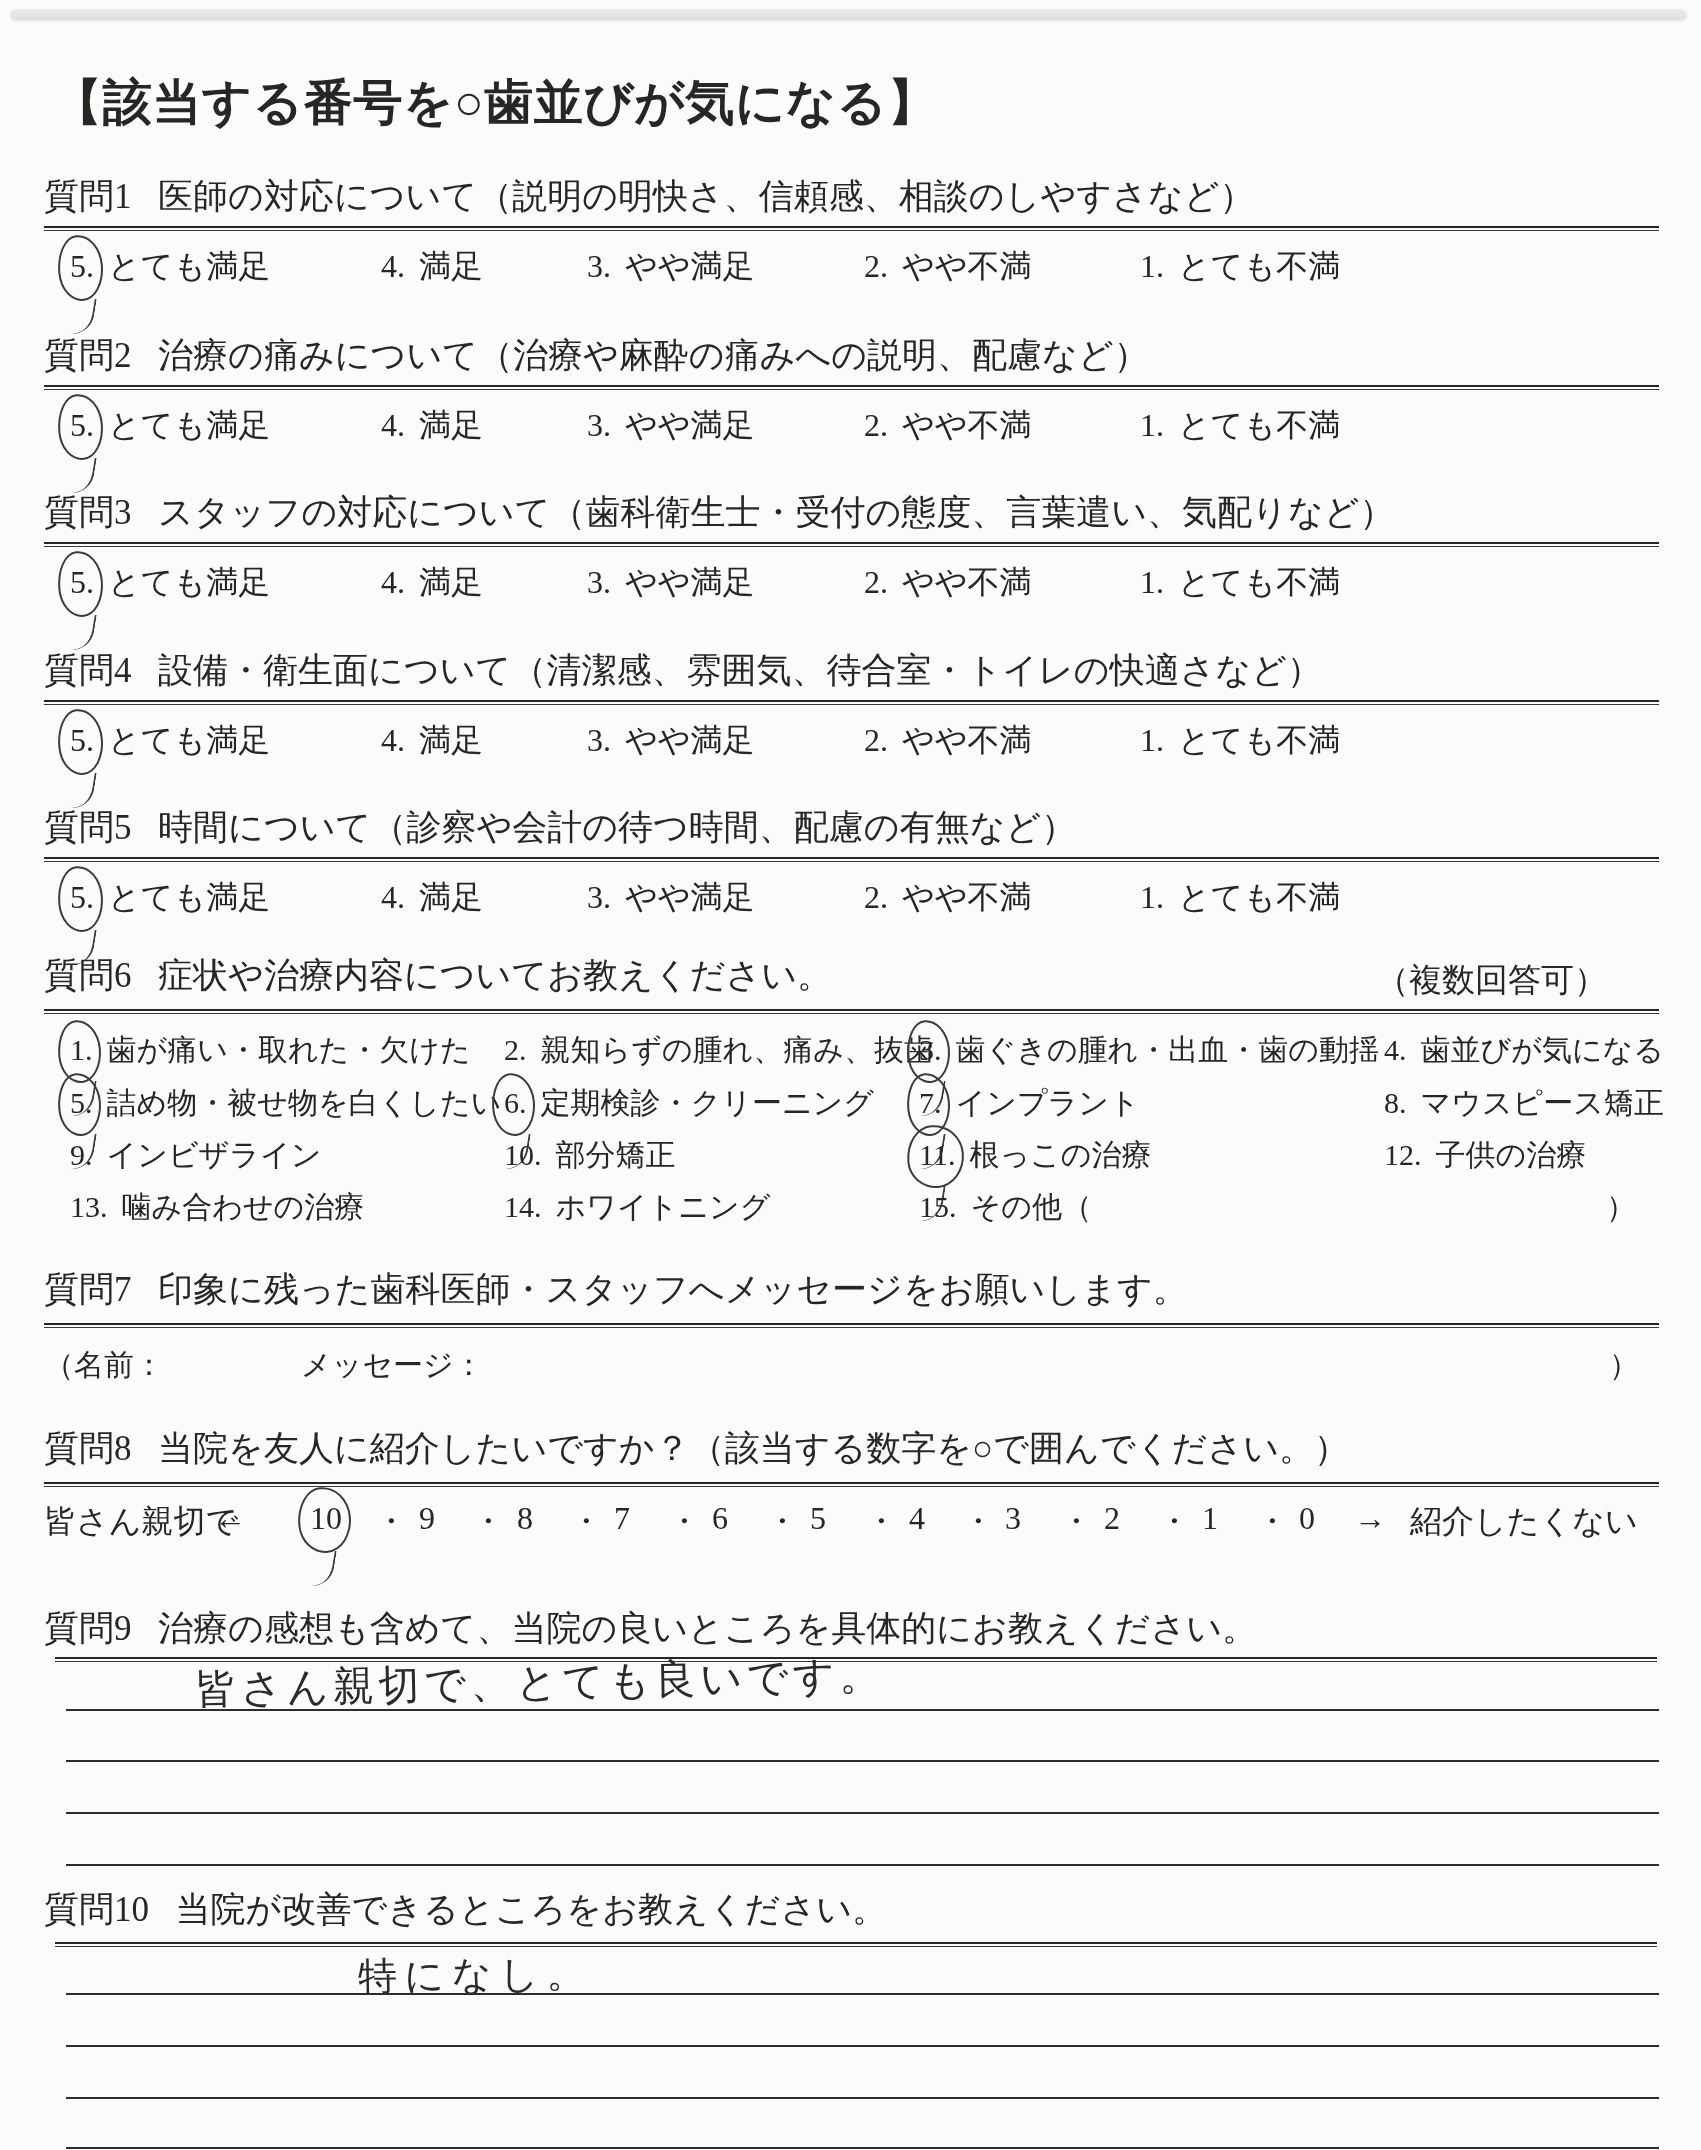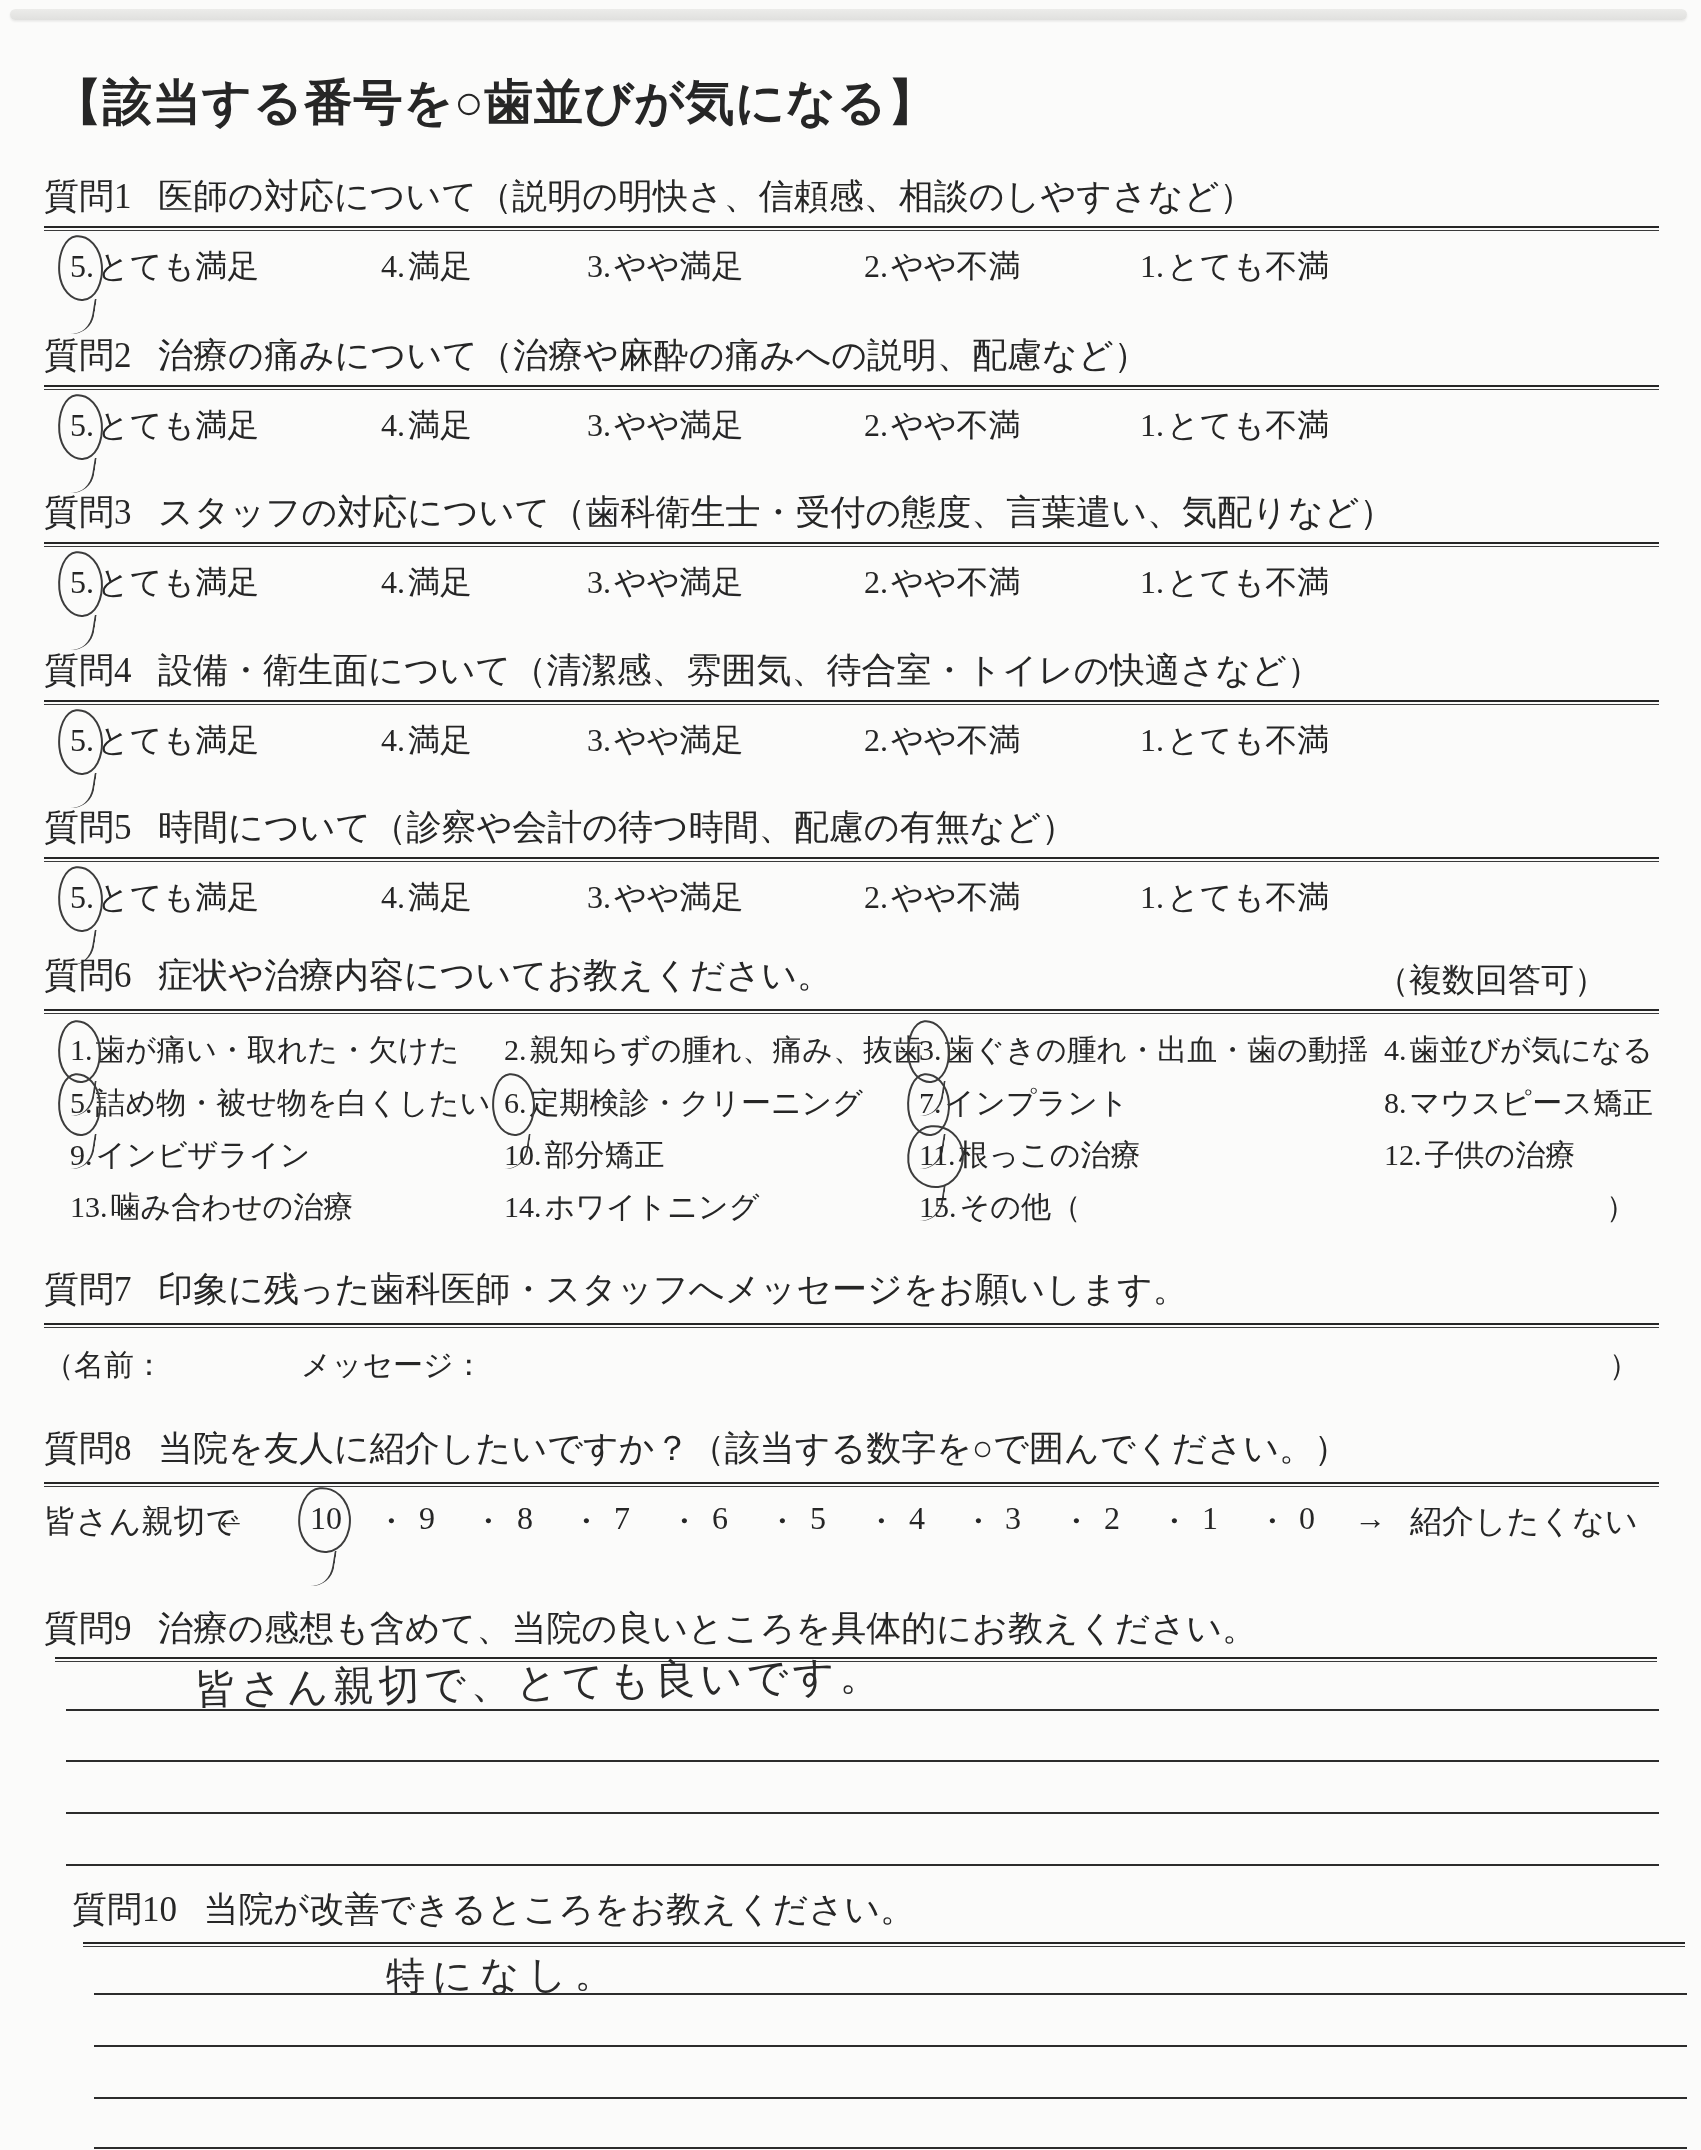--- a/index.html
+++ b/index.html
@@ -23,21 +23,21 @@
     position:absolute;top:0;left:0;font-size:35px;line-height:1.12;
     white-space:nowrap;font-weight:500;
   }
   .qlabel{margin-right:26.6px;}
   .rule{
     position:absolute;left:0;width:1615px;height:2.2px;
     border-top:2.2px solid #262626;border-bottom:1.5px solid #3a3a3a;
   }
   .opts{position:absolute;top:68px;left:0;width:1615px;height:66px;font-size:32px;}
   .opt{position:absolute;top:0;white-space:nowrap;}
-  .olabel{margin-left:3px;}
+  .olabel{margin-left:14px;}
   .num{position:relative;display:inline-block;}
   .num.circled::before{
     content:'';position:absolute;left:-11.8px;right:-8.9px;top:-13.3px;bottom:-16px;
     border:2.6px solid #3c3c3c;
     border-radius:47% 53% 50% 50% / 55% 48% 52% 45%;
     transform:rotate(-5deg);
   }
   .num.circled::after{
     content:'';position:absolute;left:0px;top:calc(100% + 11.8px);
     width:22px;height:38px;
@@ -242,21 +242,21 @@
     <span class="qlabel">質問9</span><span>治療の感想も含めて、当院の良いところを具体的にお教えください。</span>
   </div>
   <div class="rule" style="top:48px;left:11px;width:1602px"></div>
   <div class="hand hand9">皆さん親切で、とても良いです。</div>
   <div class="ansline" style="top:100px"></div>
   <div class="ansline" style="top:151px"></div>
   <div class="ansline" style="top:203px"></div>
   <div class="ansline" style="top:255px"></div>
 </section>
 
-<section class="qblock" style="top:1890px;height:260px;margin-left:28px;">
+<section class="qblock" style="top:1890px;height:260px;">
   <div class="qheader">
     <span class="qlabel">質問10</span><span>当院が改善できるところをお教えください。</span>
   </div>
   <div class="rule" style="top:52px;left:11px;width:1602px"></div>
   <div class="hand hand10">特になし。</div>
   <div class="ansline" style="top:103px"></div>
   <div class="ansline" style="top:155px"></div>
   <div class="ansline" style="top:207px"></div>
   <div class="ansline" style="top:257px"></div>
 </section>

